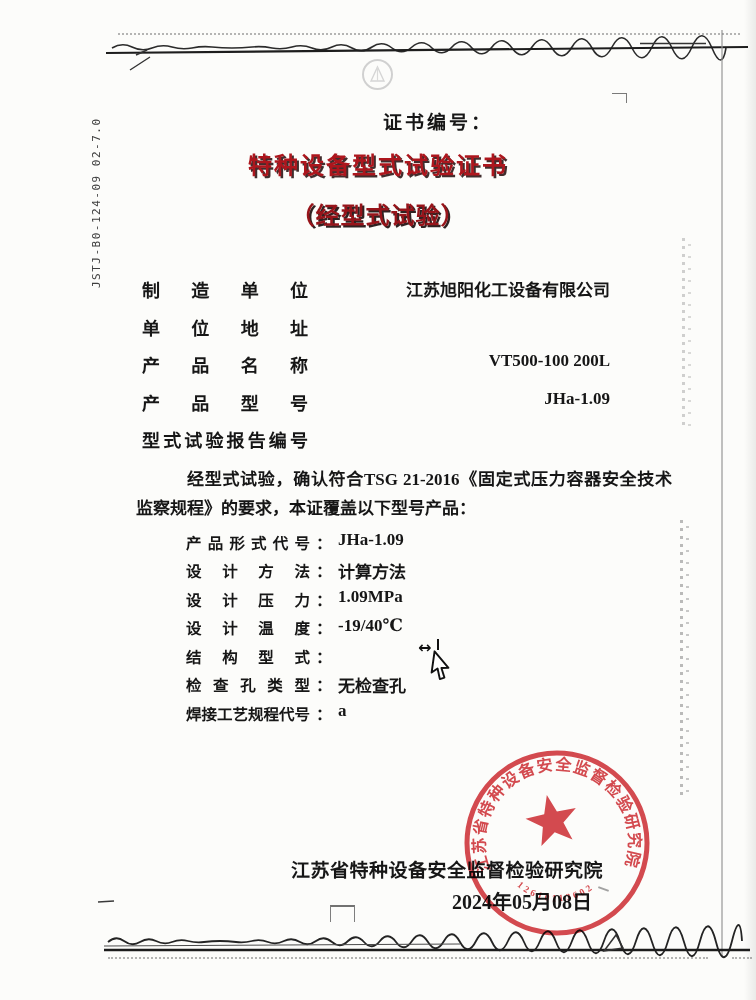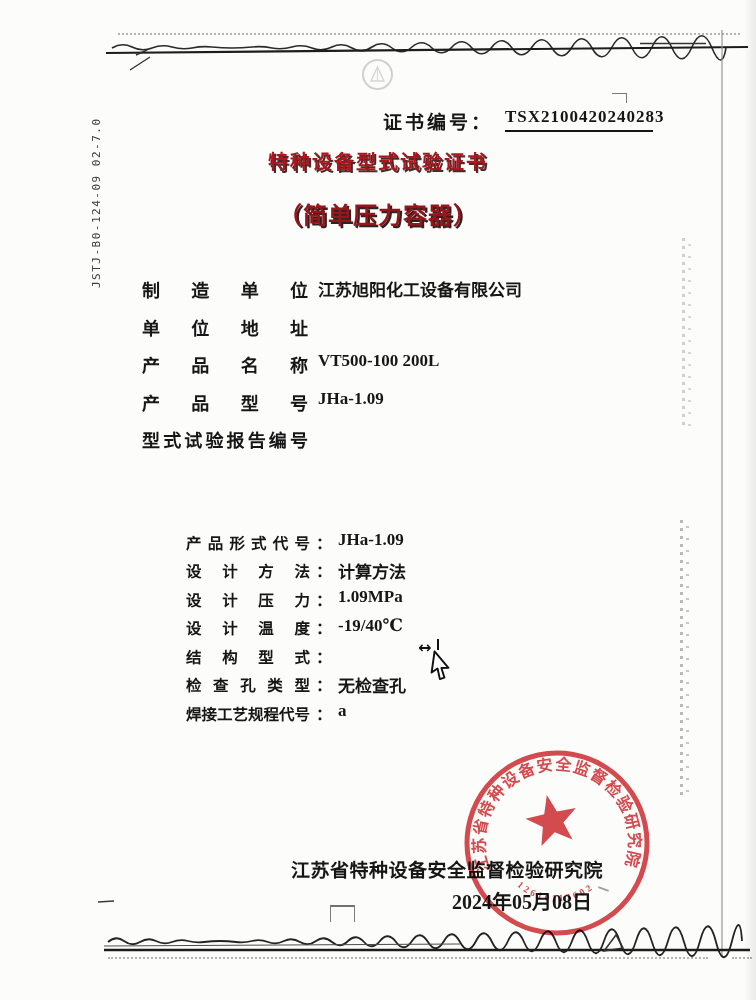--- a/index.html
+++ b/index.html
@@ -54,32 +54,32 @@
 
   
   .cert-row{position:absolute;top:104px;left:0;width:756px;height:30px;}
   .cert-label{position:absolute;left:383px;top:3px;font-size:19px;letter-spacing:3px;font-weight:bold;}
   .cert-value{position:absolute;left:505px;top:3px;width:148px;text-align:center;
     font-size:17px;font-weight:bold;letter-spacing:1px;
     border-bottom:2px solid #151515;padding-bottom:3px;}
 
   
   .title{position:absolute;left:103px;top:146px;width:550px;text-align:center;
-    font-size:20px;font-weight:bold;letter-spacing:2px;
+    font-size:24px;font-weight:bold;letter-spacing:2px;
     color:var(--title_red,#ad161d);
     text-shadow:2px 2px 0 rgba(32,9,9,.85);}
   .subtitle{position:absolute;left:103px;top:196px;width:550px;text-align:center;
     font-size:24px;font-weight:bold;letter-spacing:1px;
     color:var(--subtitle_red,#97141a);
     text-shadow:2px 1.5px 0 rgba(26,10,10,.9);}
 
   
   .field-row{position:absolute;left:0;width:756px;height:26px;font-weight:bold;}
   .field-label{position:absolute;left:142px;width:166px;font-size:18px;}
-  .field-value{position:absolute;left:318px;width:292px;text-align:left;font-size:17px;white-space:pre;}
+  .field-value{position:absolute;left:318px;width:292px;text-align:right;font-size:17px;white-space:pre;}
 
   
   .statement{position:absolute;left:136px;top:466px;width:536px;
     font-size:17px;line-height:28.5px;text-indent:3em;font-weight:bold;text-align:justify;}
 
   
   .spec-row{position:absolute;left:0;width:756px;height:24px;font-weight:bold;}
   .spec-label{position:absolute;left:186px;width:124px;font-size:15.5px;padding-top:1px;}
   .spec-colon{position:absolute;left:316px;font-size:16px;}
   .spec-value{position:absolute;left:338px;font-size:17px;white-space:pre;}
@@ -137,25 +137,24 @@
   </div>
 
   <div class="corner-mark"></div>
   <div class="bottom-rect-artifact"></div>
   <div class="tick-artifact"></div>
   <div class="bleed bleed-1"></div>
   <div class="bleed bleed-2"></div>
 
   <div class="cert-row">
     <span class="cert-label">证书编号：</span>
-    <span class="cert-value">TSX2100420240283</span>
   </div>
 
   <div class="title">特种设备型式试验证书</div>
-  <div class="subtitle">（简单压力容器）</div>
+  <div class="subtitle">（经型式试验）</div>
 
   <div class="field-row" style="top:276px;">
     <span class="field-label" style="display: inline-flex; justify-content: space-between;">
         <span>制</span>
         <span>造</span>
         <span>单</span>
         <span>位</span>
       </span>
     <span class="field-value">江苏旭阳化工设备有限公司</span>
   </div>
@@ -191,20 +190,21 @@
         <span>式</span>
         <span>试</span>
         <span>验</span>
         <span>报</span>
         <span>告</span>
         <span>编</span>
         <span>号</span>
       </span>
   </div>
 
+  <div class="statement">经型式试验，确认符合TSG 21-2016《固定式压力容器安全技术监察规程》的要求，本证覆盖以下型号产品：</div>
 
   <div class="spec-row" style="top:530px;">
     <span class="spec-label" style="display: inline-flex; justify-content: space-between;">
         <span>产</span>
         <span>品</span>
         <span>形</span>
         <span>式</span>
         <span>代</span>
         <span>号</span>
       </span>

